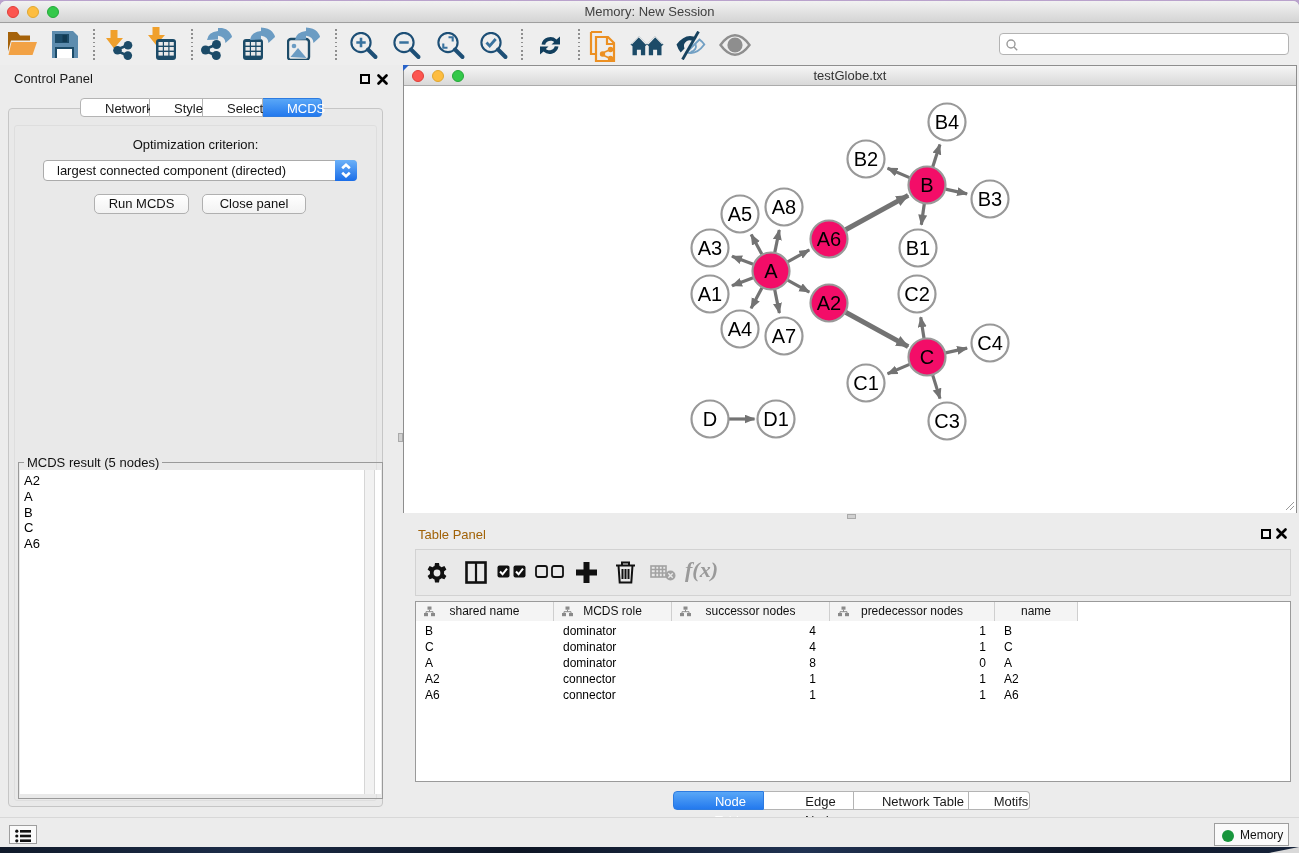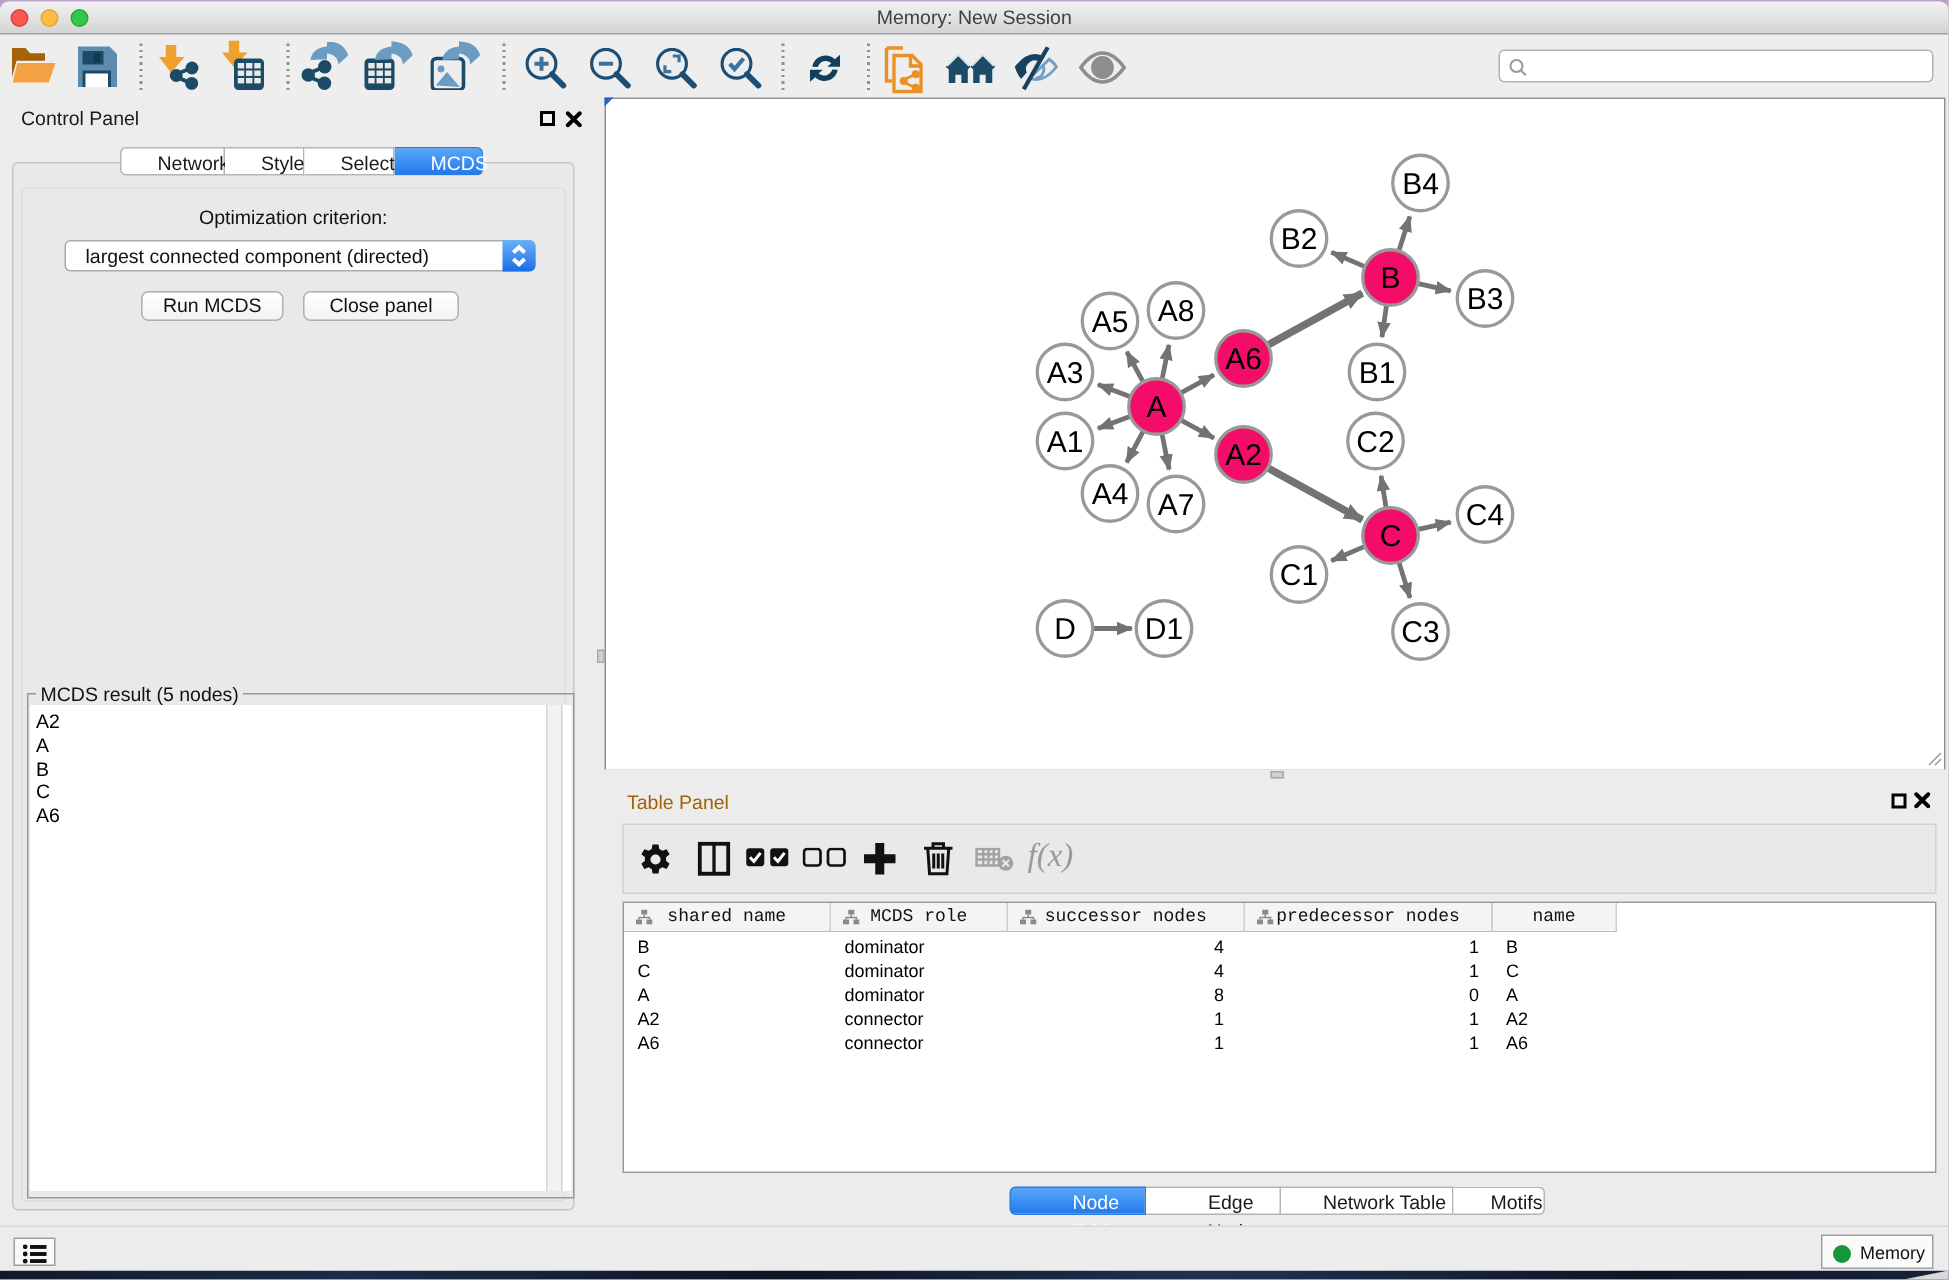--- a/index.html
+++ b/index.html
@@ -46,21 +46,21 @@
 #ntitle{position:absolute;width:100%;text-align:center;font-size:13px;line-height:20px;color:#333;}
 #netcv{position:absolute;left:0;top:21px;width:892px;height:426px;background:#fff;}
 #bluecorner{position:absolute;left:-1px;top:-1px;width:0;height:0;border-top:6px solid #2963c9;border-right:6px solid transparent;}
 #grip{position:absolute;right:1px;bottom:1px;width:10px;height:10px;}
 
 #tp{position:absolute;left:403px;top:456px;width:896px;height:297px;}
 #tph{position:absolute;left:15px;top:6px;font-size:13px;color:#a16207;}
 #tpfloat{position:absolute;left:1261px;top:464px;width:10px;height:10px;border:2px solid #000;background:#f4f4f4;}
 #tptools{position:absolute;left:12px;top:28px;width:876px;height:47px;background:#e9e9e9;border:1px solid #d2d2d2;}
 #tbl{position:absolute;left:12px;top:80px;width:876px;height:181px;background:#fff;border:1px solid #9a9a9a;}
-#tblhead{position:absolute;left:0;top:0;width:662px;height:19px;background:#000000;border-bottom:3px solid #22c55e;font-size:12px;color:#111;font-family:Liberation Mono, monospace;}
+#tblhead{position:absolute;left:0;top:0;width:662px;height:19px;background:#eab308;border-bottom:3px solid #22c55e;font-size:12px;color:#111;}
 .hcell{position:absolute;top:0;height:19px;background:#f4f4f4;border-right:1px solid #cfcfcf;text-align:center;line-height:18px;}
 .hico{position:absolute;left:8px;top:4px;}
 .trow{position:absolute;font-size:12px;color:#000;height:16px;line-height:16px;}
 #tptabs{position:absolute;left:0;top:270px;width:100%;height:20px;font-size:13px;}
 
 #status{position:absolute;left:0;top:816px;width:1299px;height:30px;background:#ececec;border-top:1px solid #d8d8d8;}
 #listbtn{position:absolute;left:9px;top:7px;width:28px;height:19px;background:#fafafa;border:1px solid #9e9e9e;}
 #membtn{position:absolute;left:1214px;top:5px;width:75px;height:23px;background:#fafafa;border:1px solid #9e9e9e;font-size:12px;color:#111;}
 #membtn .dot{position:absolute;left:7px;top:5.5px;width:12px;height:12px;border-radius:50%;background:#17953c;}
 #membtn .mt{position:absolute;left:25px;top:0;line-height:22px;}
@@ -234,20 +234,26 @@
 <div id="mcdsbox">
 <div class="frame"></div>
 <div class="leg">MCDS result (5 nodes)</div>
 <div id="mcdslist">A2<br>A<br>B<br>C<br>A6<div id="mcdssb"></div></div>
 </div>
 </div>
 </div>
 <div class="knob" style="left:398px;top:368px;width:5px;height:9px;"></div>
 <div class="knob" style="left:847px;top:449px;width:9px;height:5px;"></div>
 <div id="netwin">
+<div id="nettb">
+            <div class="tl t1"></div>
+            <div class="tl t2"></div>
+            <div class="tl t3"></div>
+            <div id="ntitle">testGlobe.txt</div>
+          </div>
 <div id="bluecorner"></div>
 <div id="netcv">
 <svg width="892" height="426" viewBox="0 0 892 426">
 <defs>
                 <marker id="arw" markerWidth="13" markerHeight="11" refX="10" refY="4.5" orient="auto" markerUnits="userSpaceOnUse">
                   <path d="M0 0 L11 4.5 L0 9 z" fill="#737373"></path>
                 </marker>
                 <marker id="arwB" markerWidth="15" markerHeight="13" refX="12" refY="5.5" orient="auto" markerUnits="userSpaceOnUse">
                   <path d="M0 0 L13 5.5 L0 11 z" fill="#737373"></path>
                 </marker>
@@ -363,21 +369,21 @@
               </g>
             </svg>
 <svg style="position:absolute;left:234px;top:15px" width="26" height="16" viewBox="0 0 26 16">
               <g fill="none" stroke="#a2a2a2" stroke-width="1.6">
                 <rect x="1" y="1" width="15" height="11"></rect>
                 <path d="M1 4.5 h15 M1 8 h15 M5.5 1 v11 M9 1 v11 M12.5 1 v11"></path>
               </g>
               <circle cx="20.5" cy="10.5" r="5" fill="#a2a2a2"></circle>
               <path d="M18.3 8.3 l4.4 4.4 M22.7 8.3 l-4.4 4.4" stroke="#e9e9e9" stroke-width="1.4"></path>
             </svg>
-<div style="position:absolute;left:269px;top:7px;width:45px;font-family:'Liberation Serif',serif;font-style:italic;font-size:22px;color:#9a9a9a;">f(x)</div>
+<div style="position:absolute;left:269px;top:7px;width:45px;font-family:'Liberation Serif',serif;font-style:italic;font-size:22px;color:#9a9a9a;font-weight:bold;">f(x)</div>
 </div>
 <div id="tbl">
 <div id="tblhead">
 <div class="hcell" style="left:0;width:138px;"><svg class="hico" width="11" height="11" viewBox="0 0 11 11">
                   <g fill="#8a8a8a">
                     <rect x="3.5" y="0.5" width="4" height="3.2"></rect>
                     <rect x="0" y="7" width="4" height="3.2"></rect>
                     <rect x="7" y="7" width="4" height="3.2"></rect>
                     <path d="M5.5 3.7 v2 M2 7 v-1.3 h7 V7" fill="none" stroke="#8a8a8a" stroke-width="1"></path>
                   </g>

